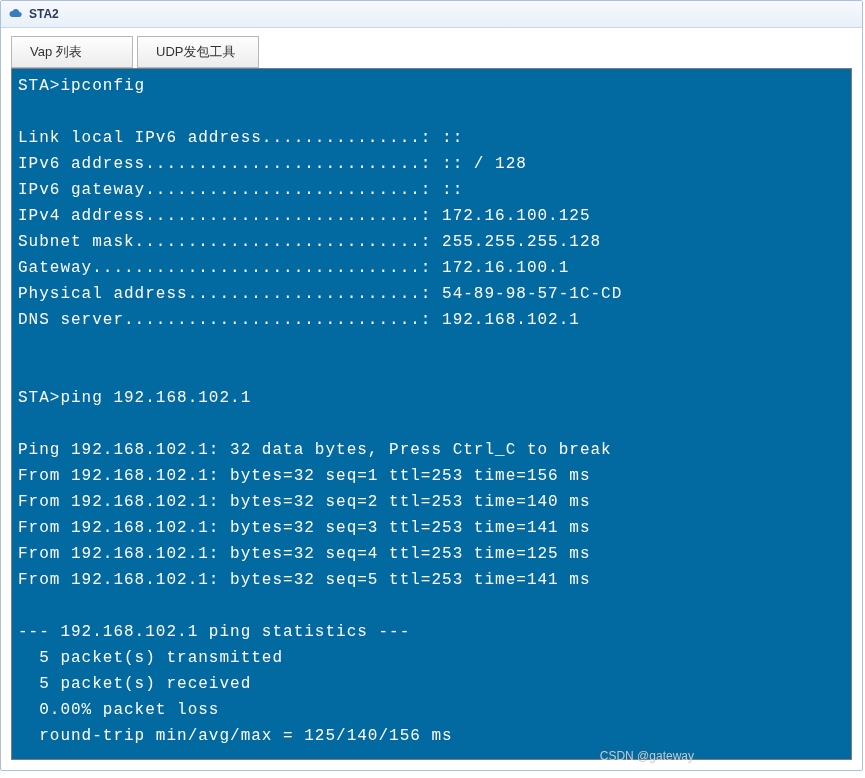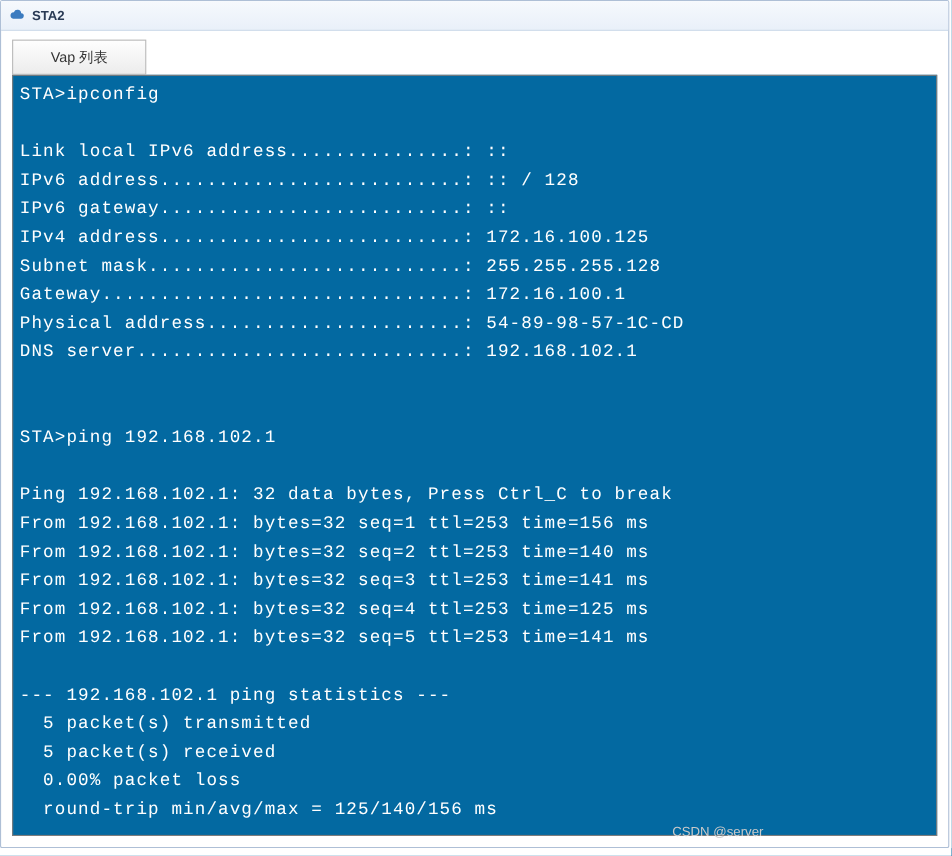--- a/index.html
+++ b/index.html
@@ -2,41 +2,42 @@
 <html><head>
 <meta charset="utf-8">
 <style>
   html,body{margin:0;padding:0;background:#fff;font-family:"Microsoft YaHei","SimSun",Arial,sans-serif;}
   .window{width:863px;border:1px solid #aebfd6;border-radius:2px;box-sizing:border-box;background:#fff;}
   .titlebar{height:26px;background:linear-gradient(#f6f9fd,#e9f0f9);border-bottom:1px solid #c8d6e8;display:flex;align-items:center;padding:0 6px;gap:6px;}
   .titlebar .ticon{width:16px;height:16px;display:flex;align-items:center;justify-content:center;}
   .titlebar .ttxt{font-size:12px;color:#2a3b55;font-weight:bold;}
   .inner{padding:8px 10px 10px;}
   .tabs{display:flex;gap:0;margin-bottom:0;}
-  .tab{border:1px solid #b8b8b8;background:linear-gradient(#fefefe,#ececec);font-size:13px;color:#333;padding:6px 18px;min-width:84px;text-align:center;margin-right:4px;cursor:pointer;}
+  .tab{border:1px solid #b8b8b8;background:linear-gradient(#fefefe,#ececec);font-size:13px;color:#333;padding:6px 18px;min-width:84px;margin-right:4px;cursor:pointer;}
   .term{background:#0369a1;color:#fff;font-family:"Courier New",monospace;font-size:16px;line-height:26px;letter-spacing:1px;padding:4px 6px 10px;white-space:pre;overflow:hidden;border:1px solid #7d7d7d;}
   .watermark{position:absolute;right:16px;bottom:8px;color:#c9c9c9;font-size:12px;}
   .wrap{position:relative;width:710px;}
 </style>
 </head>
 <body>
 
 <div class="wrap">
 <div class="window">
   <div class="titlebar">
     <span class="ticon">
       <svg width="16" height="16" viewBox="0 0 16 16">
             <path d="M5 11a3 3 0 0 1 .6-5.95A3.5 3.5 0 0 1 12.3 6 2.5 2.5 0 0 1 12 11H5z" fill="#3b7bbf"></path>
           </svg>
     </span>
     <span class="ttxt">STA2</span>
   </div>
   <div class="inner">
     <div class="tabs">
       <div class="tab"><span>Vap 列表</span></div>
+      <div class="tab"><span>UDP发包工具</span></div>
     </div>
     <div class="term" id="term">STA&gt;ipconfig
 
 Link local IPv6 address...............: ::
 IPv6 address..........................: :: / 128
 IPv6 gateway..........................: ::
 IPv4 address..........................: 172.16.100.125
 Subnet mask...........................: 255.255.255.128
 Gateway...............................: 172.16.100.1
 Physical address......................: 54-89-98-57-1C-CD
@@ -52,14 +53,14 @@
 From 192.168.102.1: bytes=32 seq=4 ttl=253 time=125 ms
 From 192.168.102.1: bytes=32 seq=5 ttl=253 time=141 ms
 
 --- 192.168.102.1 ping statistics ---
   5 packet(s) transmitted
   5 packet(s) received
   0.00% packet loss
   round-trip min/avg/max = 125/140/156 ms</div>
   </div>
 </div>
-<div class="watermark">CSDN @server</div>
+<div class="watermark">CSDN @gateway</div>
 </div>
 
 </body></html>

